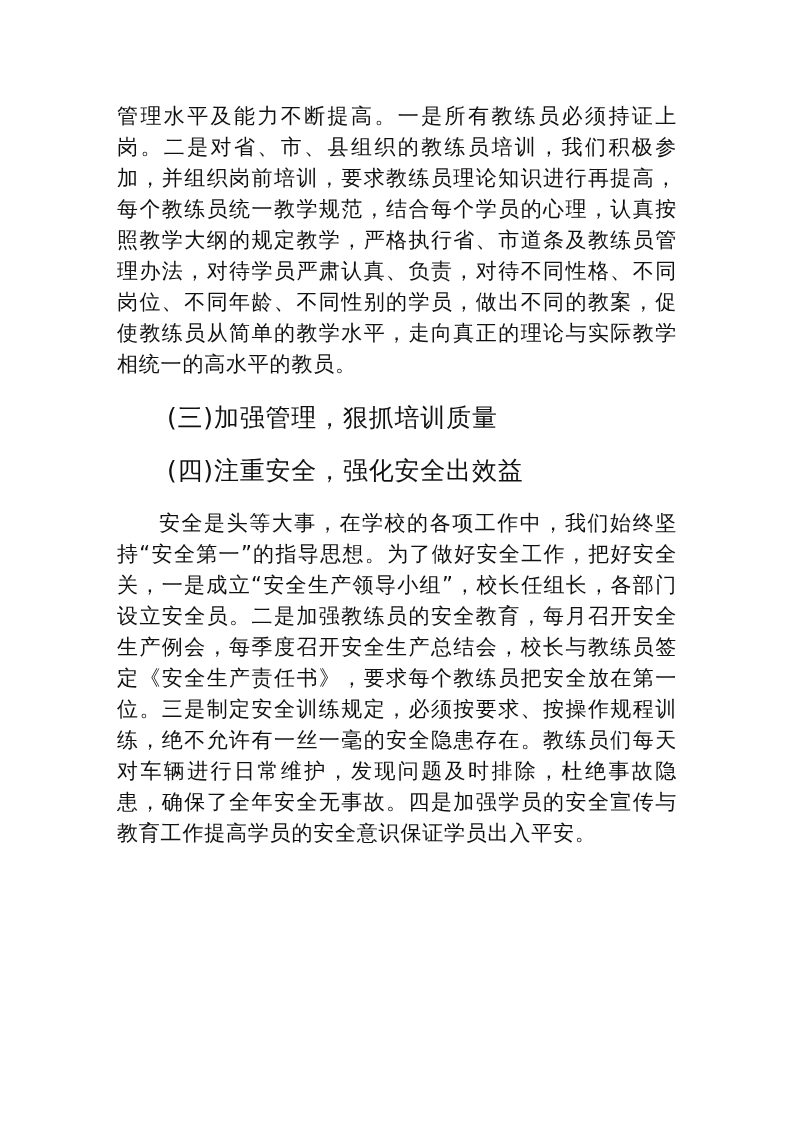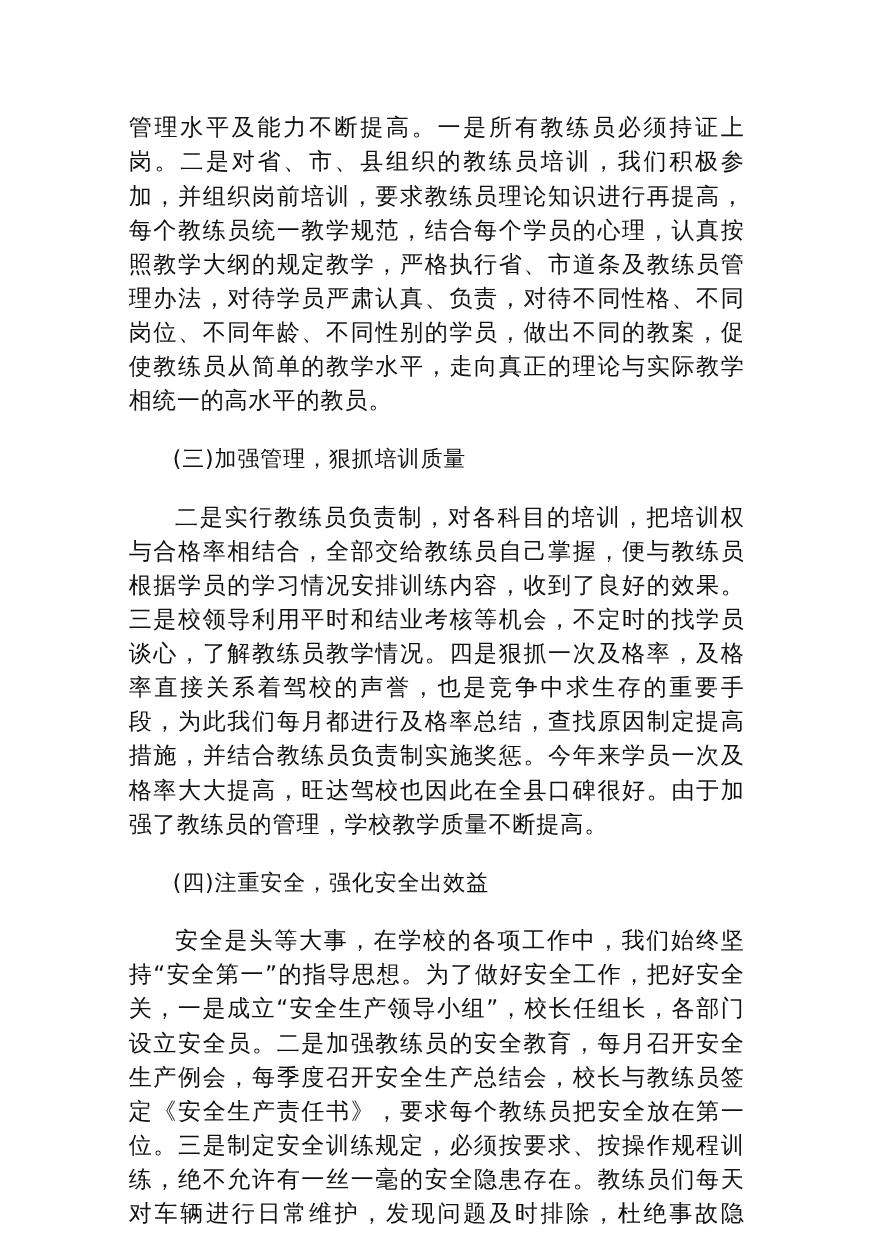--- a/index.html
+++ b/index.html
@@ -29,29 +29,28 @@
       text-align: justify;
       text-justify: inter-character;
       word-break: break-all;
       text-indent: 2em;
     }
     .para.first {
       text-indent: 0;
     }
     .heading {
       margin: 0 0 22px 0;
-      font-size: 20px;
+      font-size: 25px;
       line-height: 31px;
       letter-spacing: 0.8px;
       text-indent: 2em;
       font-weight: normal;
     }
   </style>
 </head>
 <body>
 
 <div class="page">
   <p class="para first">管理水平及能力不断提高。一是所有教练员必须持证上岗。二是对省、市、县组织的教练员培训，我们积极参加，并组织岗前培训，要求教练员理论知识进行再提高，每个教练员统一教学规范，结合每个学员的心理，认真按照教学大纲的规定教学，严格执行省、市道条及教练员管理办法，对待学员严肃认真、负责，对待不同性格、不同岗位、不同年龄、不同性别的学员，做出不同的教案，促使教练员从简单的教学水平，走向真正的理论与实际教学相统一的高水平的教员。</p>
   <h3 class="heading">(三)加强管理，狠抓培训质量</h3>
-  <p class="para">二是实行教练员负责制，对各科目的培训，把培训权与合格率相结合，全部交给教练员自己掌握，便与教练员根据学员的学习情况安排训练内容，收到了良好的效果。三是校领导利用平时和结业考核等机会，不定时的找学员谈心，了解教练员教学情况。四是狠抓一次及格率，及格率直接关系着驾校的声誉，也是竞争中求生存的重要手段，为此我们每月都进行及格率总结，查找原因制定提高措施，并结合教练员负责制实施奖惩。今年来学员一次及格率大大提高，旺达驾校也因此在全县口碑很好。由于加强了教练员的管理，学校教学质量不断提高。</p>
   <h3 class="heading">(四)注重安全，强化安全出效益</h3>
   <p class="para">安全是头等大事，在学校的各项工作中，我们始终坚持“安全第一”的指导思想。为了做好安全工作，把好安全关，一是成立“安全生产领导小组”，校长任组长，各部门设立安全员。二是加强教练员的安全教育，每月召开安全生产例会，每季度召开安全生产总结会，校长与教练员签定《安全生产责任书》，要求每个教练员把安全放在第一位。三是制定安全训练规定，必须按要求、按操作规程训练，绝不允许有一丝一毫的安全隐患存在。教练员们每天对车辆进行日常维护，发现问题及时排除，杜绝事故隐患，确保了全年安全无事故。四是加强学员的安全宣传与教育工作提高学员的安全意识保证学员出入平安。</p>
 </div>
 
 </body></html>

